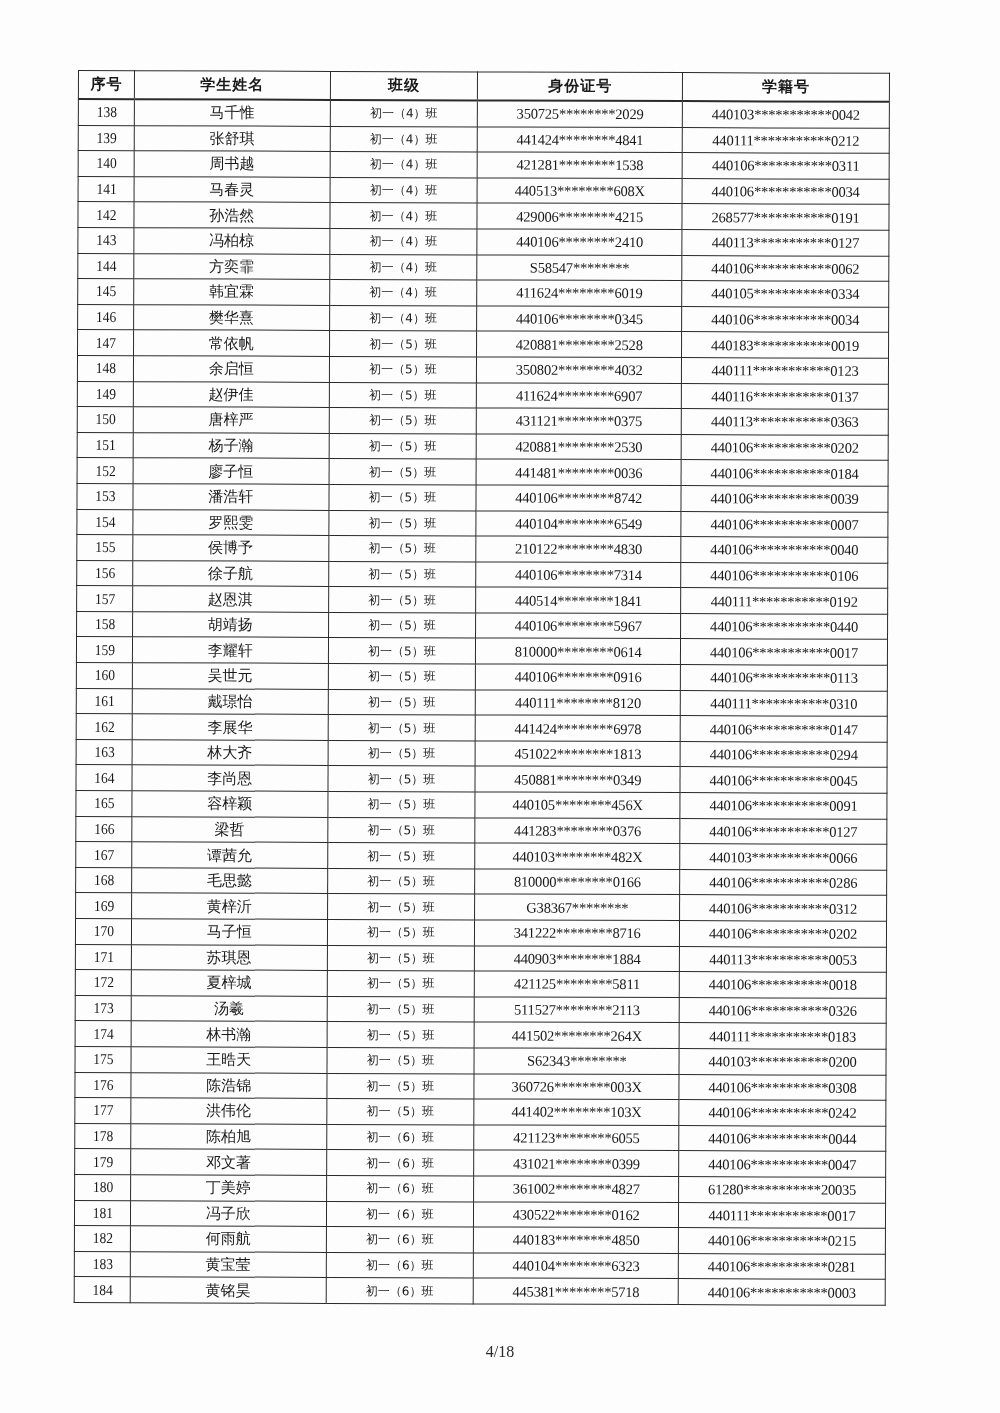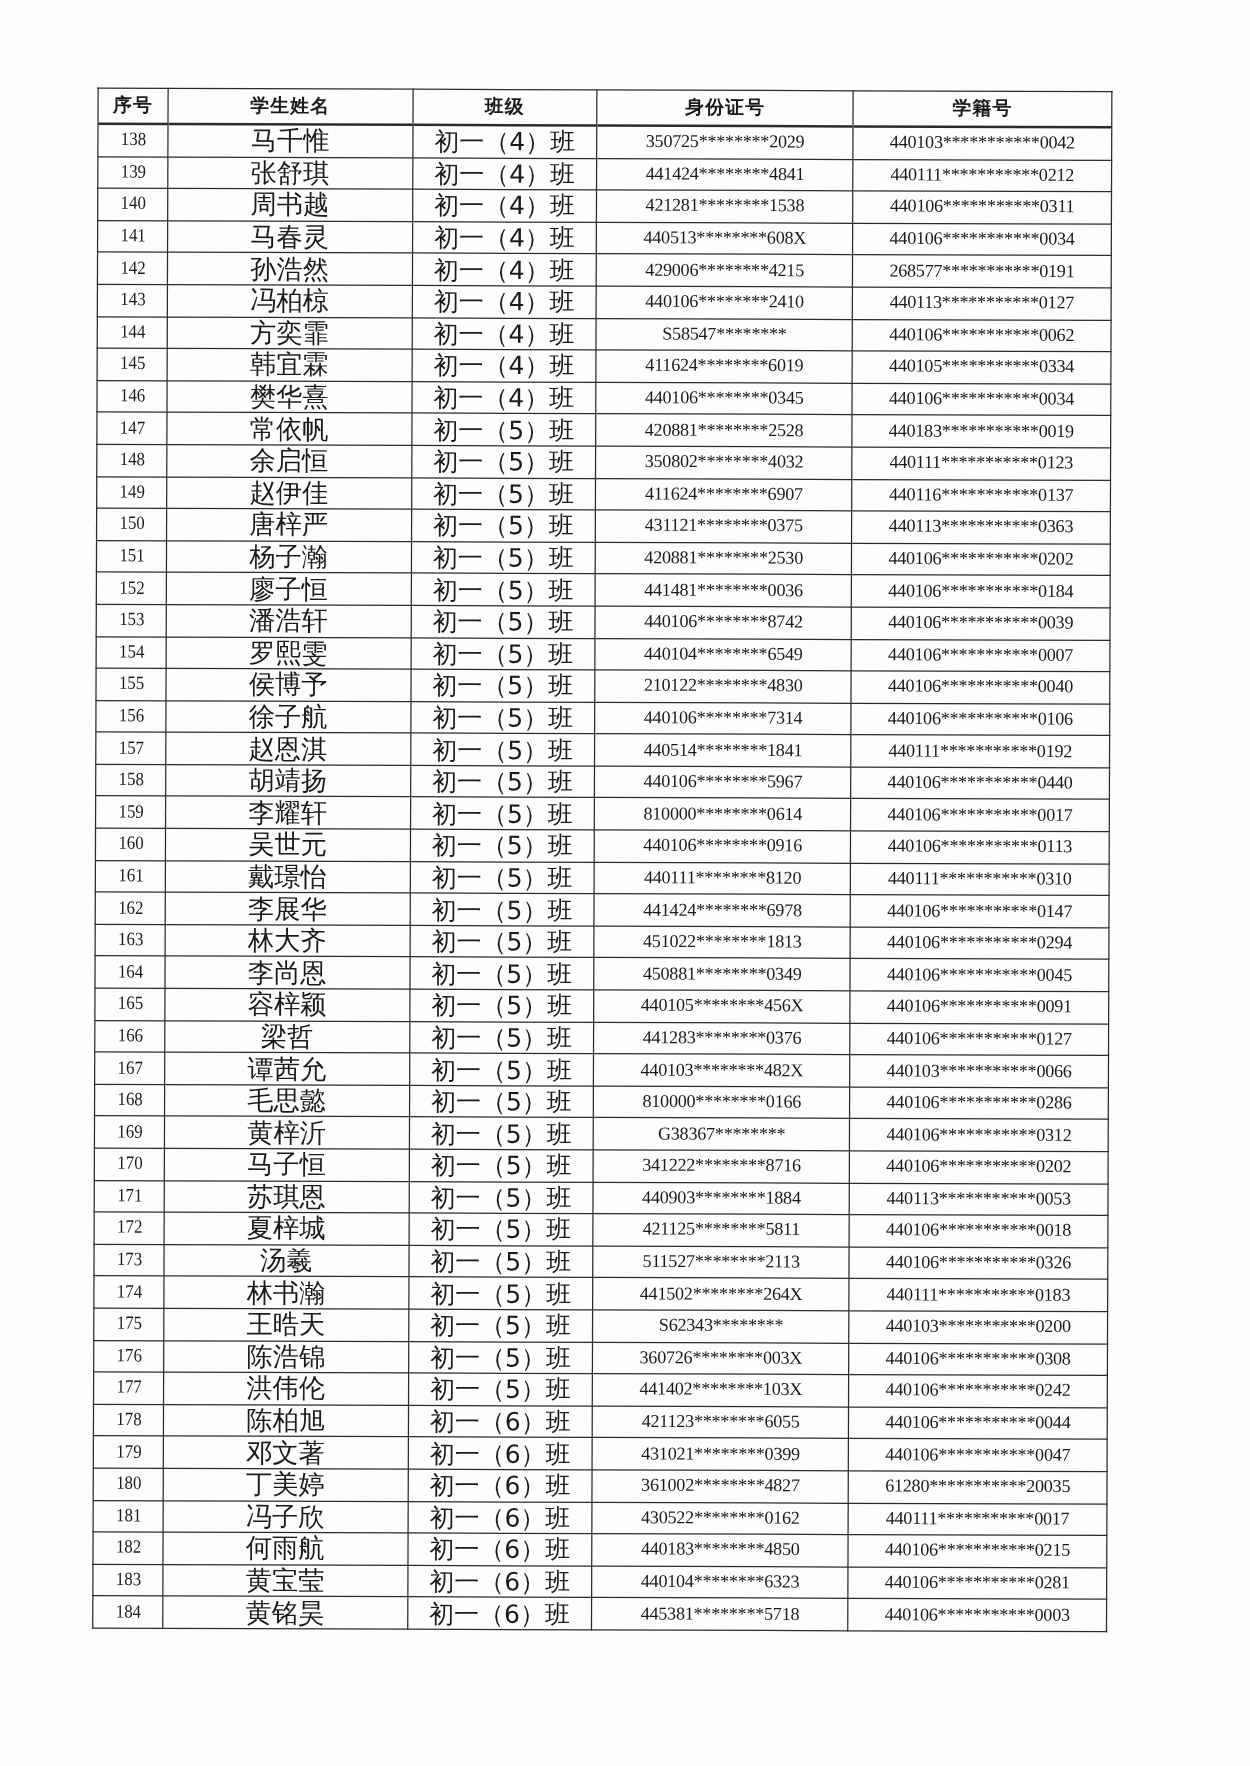--- a/index.html
+++ b/index.html
@@ -30,22 +30,22 @@
     font-size: 15px;
     letter-spacing: 1px;
   }
   table.roster td {
     height: 24.6px;
     font-size: 14.5px;
     line-height: 24px;
   }
   table.roster td.num { font-family: "Liberation Serif", serif; font-size: 15px; transform: scaleX(0.9); }
   table.roster td.id, table.roster td.sid { font-family: "Liberation Serif", serif; font-size: 14.5px; letter-spacing: -0.2px; }
-  table.roster td.name { font-family: "DejaVu Sans", sans-serif; font-size: 21px; }
-  table.roster td.cls { font-family: "DejaVu Sans", sans-serif; font-size: 20px; }
+  table.roster td.name { font-family: "DejaVu Sans", sans-serif; font-size: 15px; }
+  table.roster td.cls { font-family: "DejaVu Sans", sans-serif; font-size: 12px; }
   col.c-no { width: 56px; }
   col.c-name { width: 196px; }
   col.c-class { width: 148px; }
   col.c-id { width: 205px; }
   col.c-sid { width: 207px; }
   tr.header-row th { border-bottom-width: 2px; margin-left: 19px; }
   .page-number {
     position: absolute; left: 0; width: 1000px; top: 1343px;
     text-align: center; font-family: "Liberation Serif", serif; font-size: 16px; color: #2a2a2a;
   }
@@ -397,13 +397,14 @@
         <tr>
           <td class="num">184</td>
           <td class="name">黄铭昊</td>
           <td class="cls">初一（6）班</td>
           <td class="id">445381********5718</td>
           <td class="sid">440106***********0003</td>
         </tr>
       </tbody>
   </table>
 
+  <div class="page-number">4/18</div>
 </div>
 
 </body></html>

